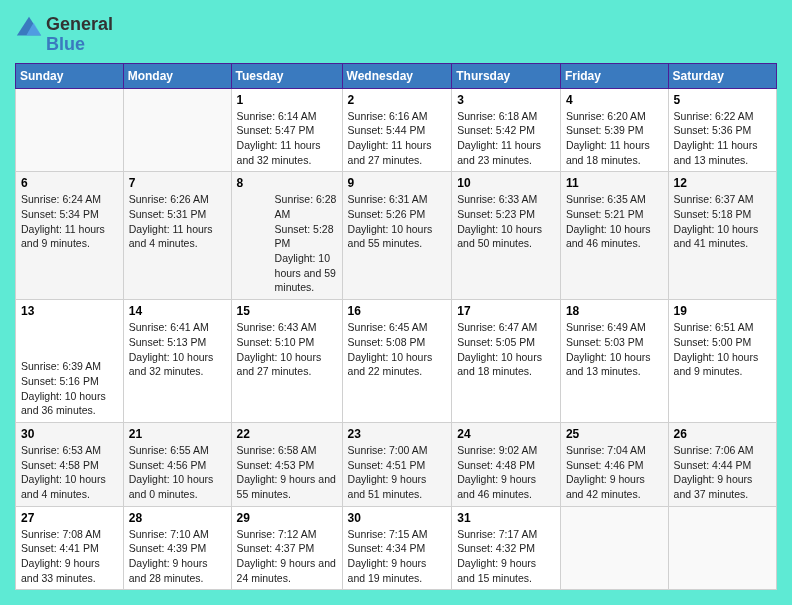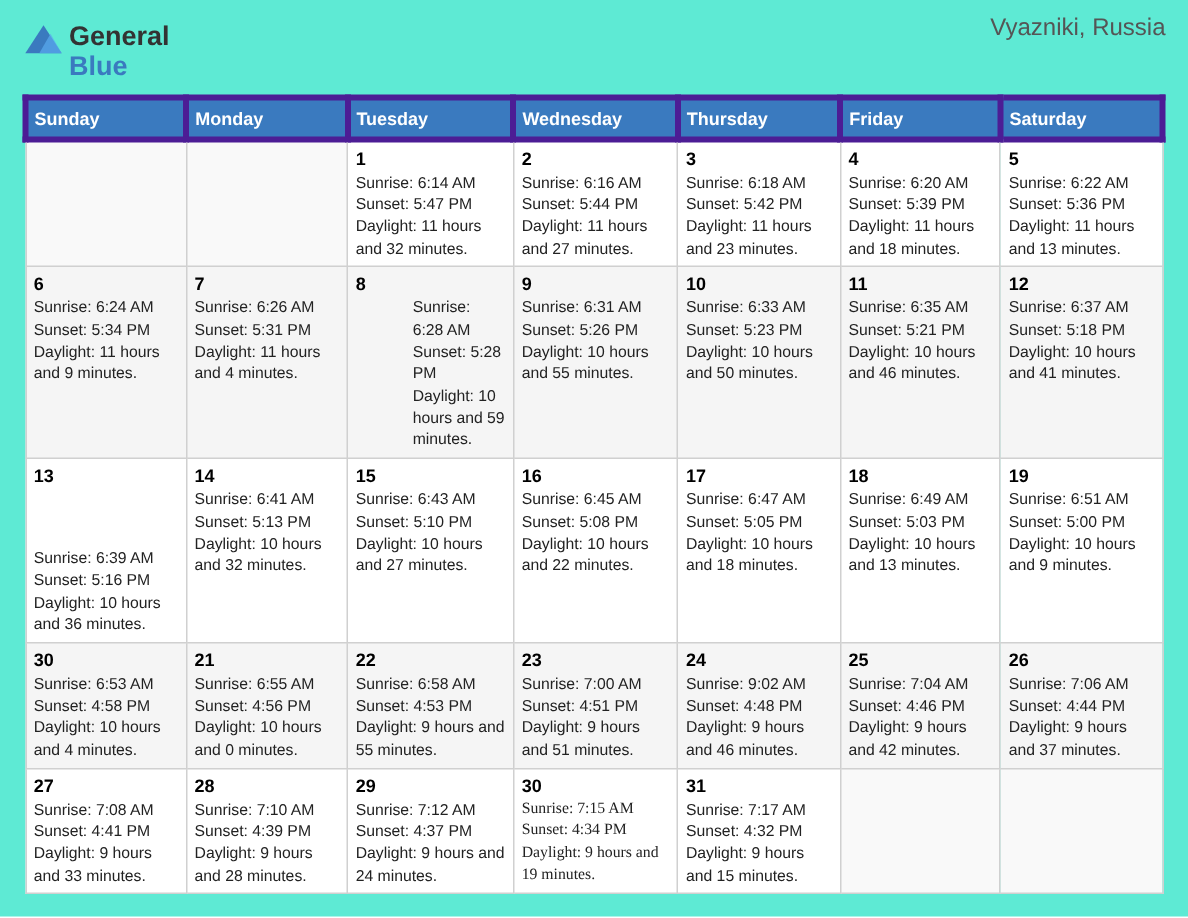--- a/index.html
+++ b/index.html
@@ -63,21 +63,21 @@
       border-collapse: collapse;
       font-size: 11px;
     }
     .calendar th {
       background: #3a7abf;
       color: #fff;
       padding: 5px 4px;
       text-align: left;
       font-weight: bold;
       font-size: 12px;
-      border: 4px solid #4c1d95;
+      border: 1px solid #4c1d95;
     }
     .calendar td {
       border: 1px solid #d0d0d0;
       padding: 4px 5px;
       vertical-align: top;
       width: 113px;
       height: 80px;
       background: #fff;
     }
     .calendar tr:nth-child(even) td {
@@ -110,21 +110,20 @@
       <svg class="logo-icon" viewBox="0 0 30 30" xmlns="http://www.w3.org/2000/svg">
         <polygon points="15,2 28,22 2,22" fill="#3a7abf"></polygon>
         <polygon points="20,8 28,22 12,22" fill="#5aabef" opacity="0.7"></polygon>
       </svg>
       <div class="logo-text">
         <span class="logo-general">General</span>
         <span class="logo-blue">Blue</span>
       </div>
     </div>
     <div class="title-block">
-      <div class="location-title">Vyazniki, Russia</div>
     </div>
   </div>
 
   <table class="calendar">
     <thead>
       <tr>
       <th>Sunday</th>
           <th>Monday</th>
           <th>Tuesday</th>
           <th>Wednesday</th>
@@ -314,21 +313,21 @@
 Daylight: 9 hours and 28 minutes.</div>
           </td>
           <td>
             <span class="day-num">29</span>
             <div class="day-info" style="white-space: pre-line;">Sunrise: 7:12 AM
 Sunset: 4:37 PM
 Daylight: 9 hours and 24 minutes.</div>
           </td>
           <td>
             <span class="day-num">30</span>
-            <div class="day-info" style="white-space: pre-line; font-family: Liberation Serif, serif;">Sunrise: 7:15 AM
+            <div class="day-info" style="white-space: pre-line;">Sunrise: 7:15 AM
 Sunset: 4:34 PM
 Daylight: 9 hours and 19 minutes.</div>
           </td>
           <td>
             <span class="day-num">31</span>
             <div class="day-info" style="white-space: pre-line;">Sunrise: 7:17 AM
 Sunset: 4:32 PM
 Daylight: 9 hours and 15 minutes.</div>
           </td>
           <td class="empty-cell"></td>

